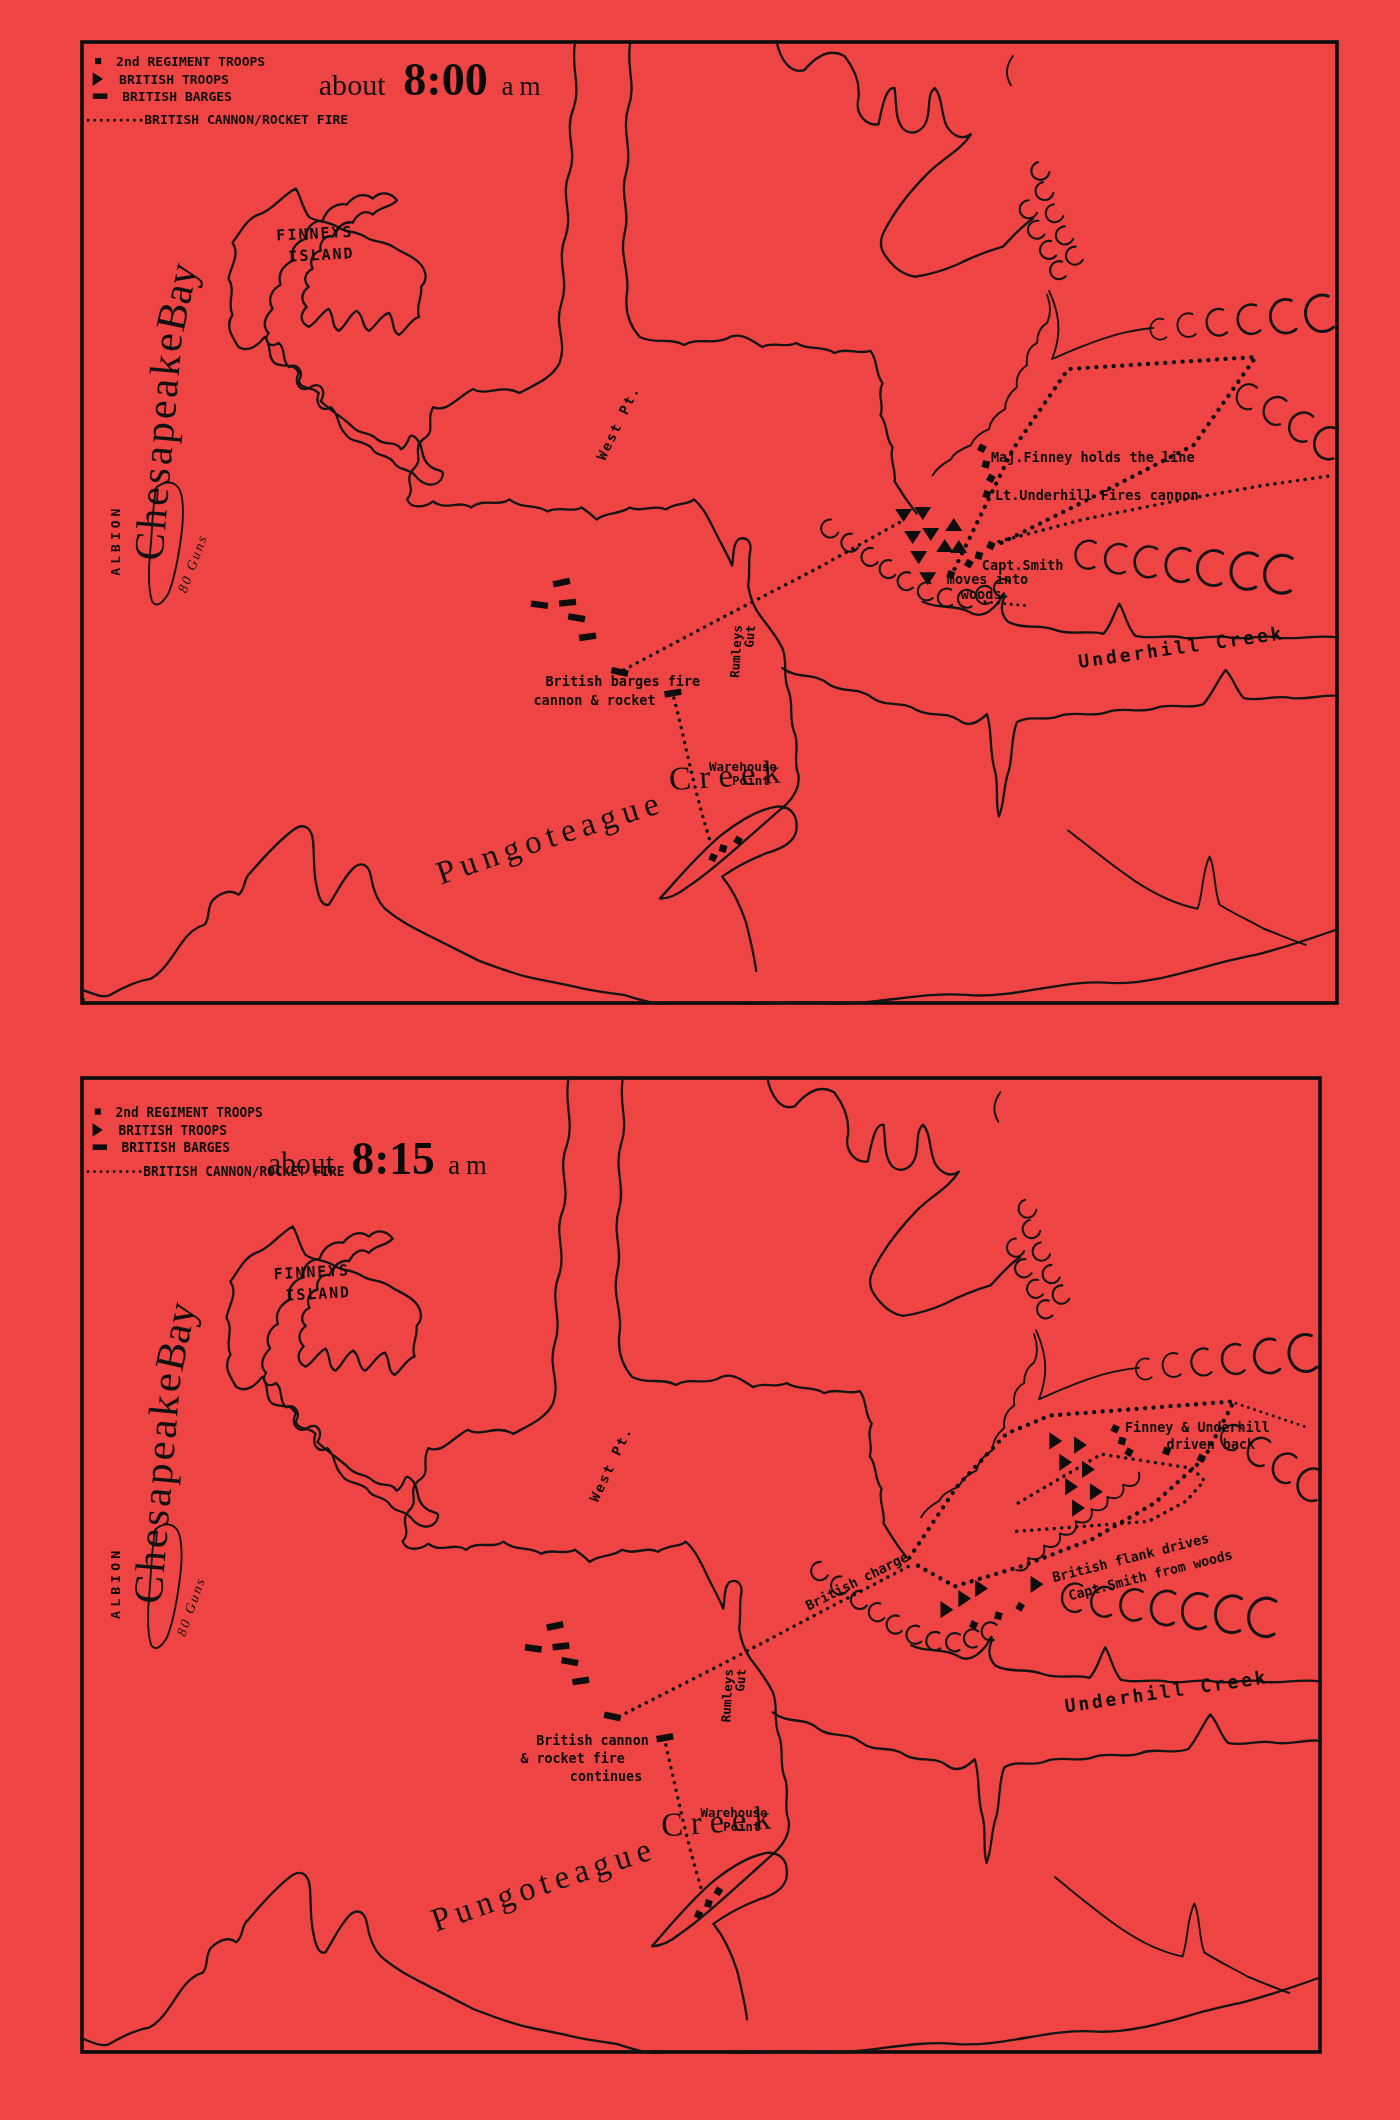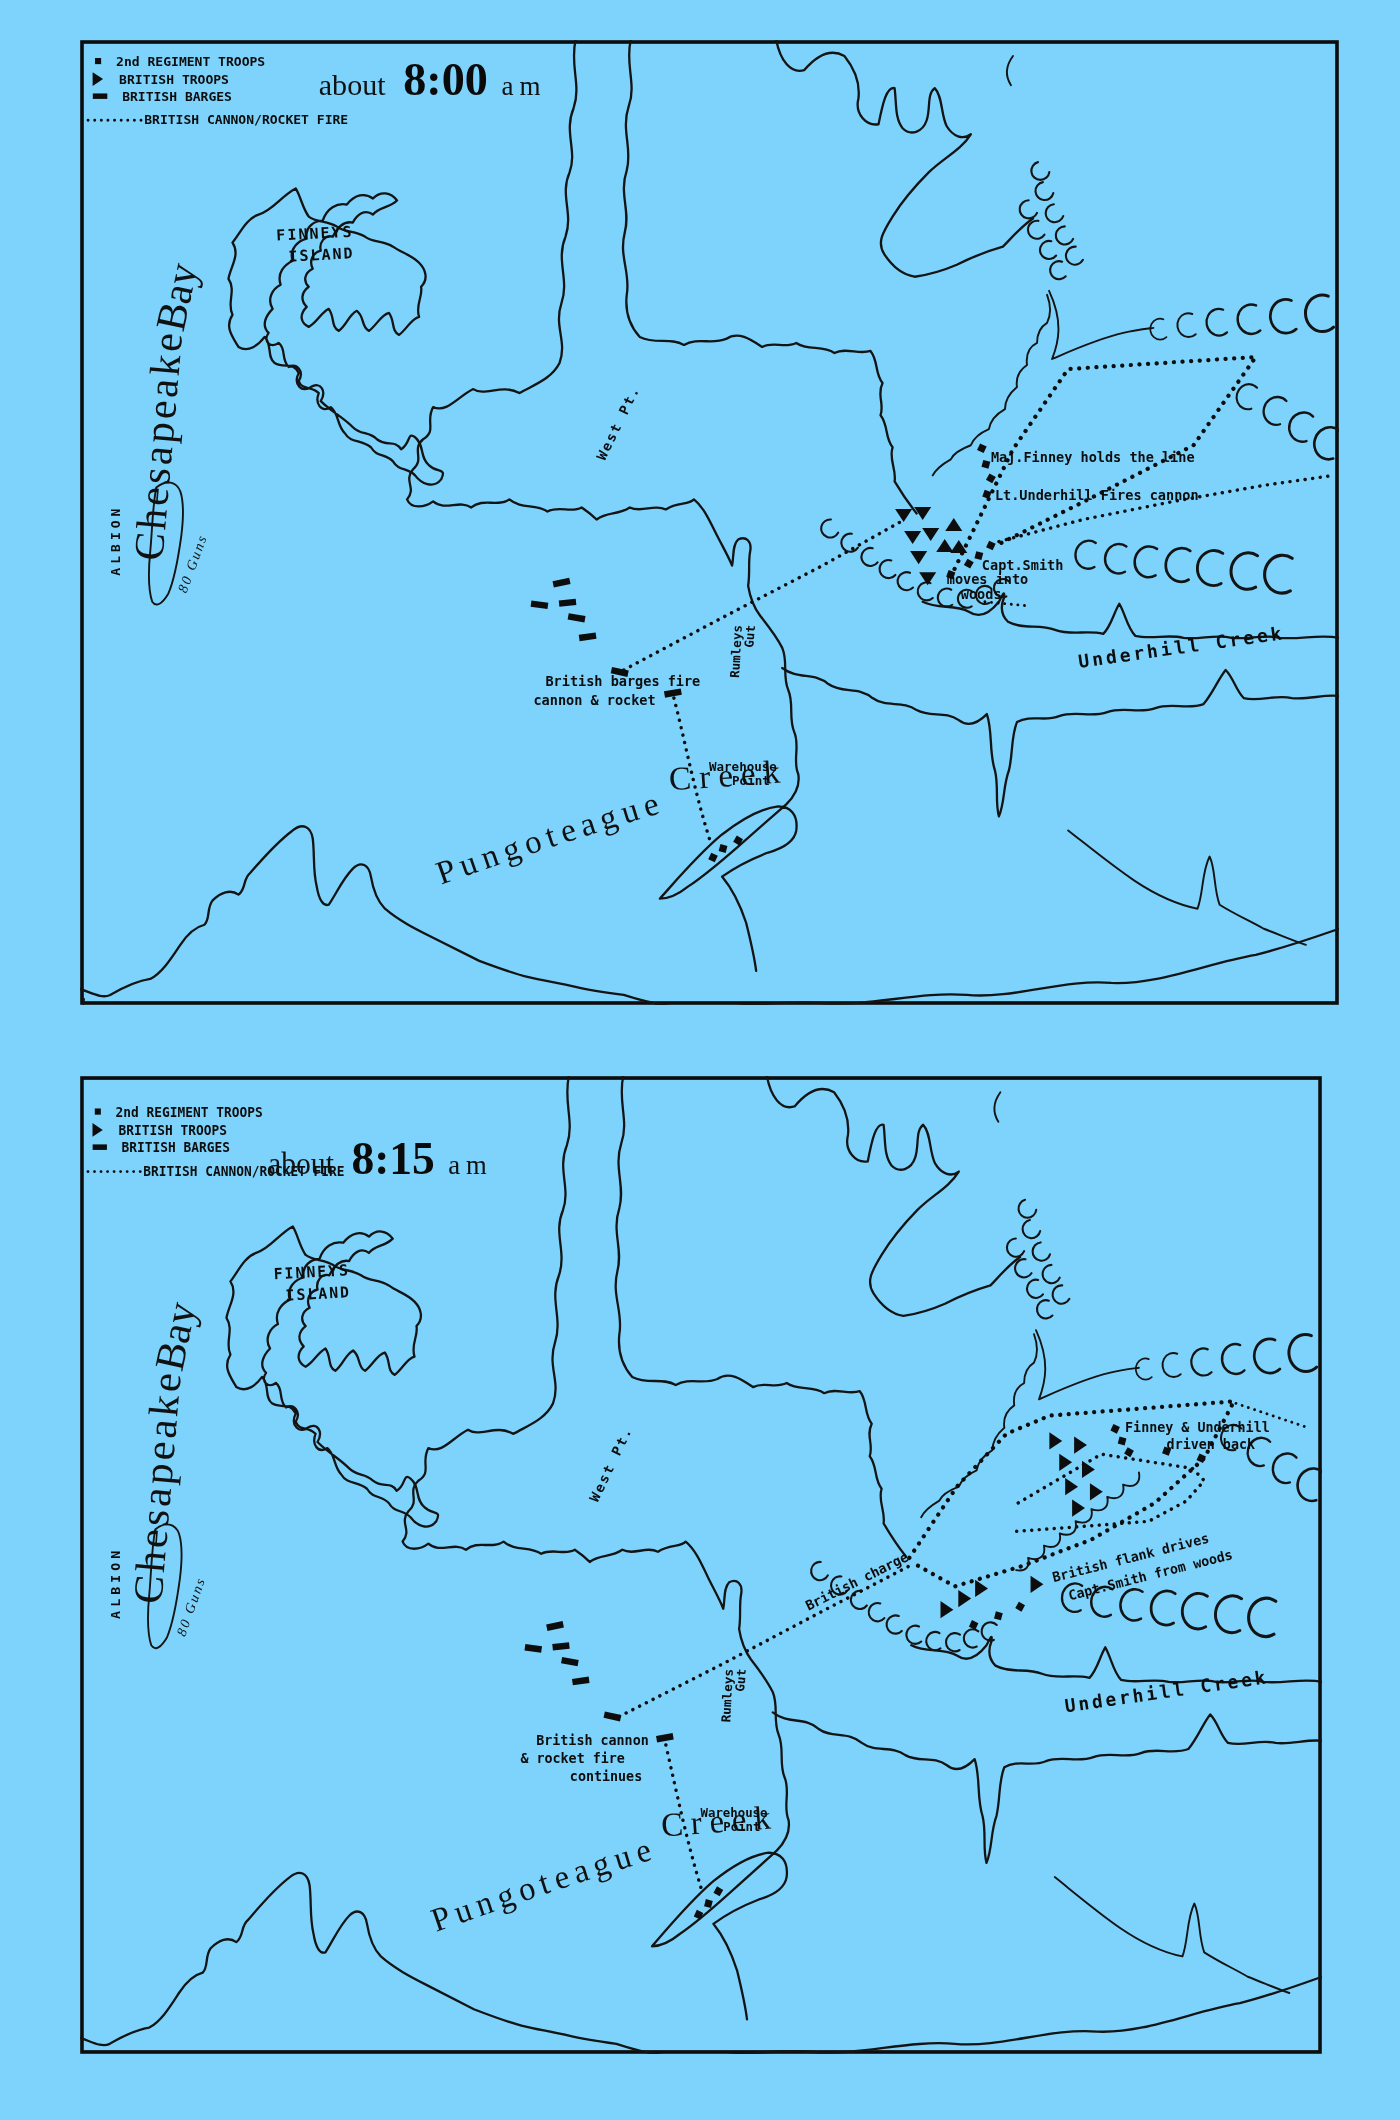--- a/index.html
+++ b/index.html
@@ -1,16 +1,16 @@
 <!DOCTYPE html>
 <html><head>
 <meta charset="utf-8">
 <style>
   html,body{margin:0;padding:0;background:#e8e8e4;}
-  .page{position:relative;width:1400px;height:2120px;background:#7dd3fc;overflow:hidden;
+  .page{position:relative;width:1400px;height:2120px;background:#ef4444;overflow:hidden;
         font-family:"DejaVu Sans Mono",monospace;color:#111;}
   svg{position:absolute;}
   .coast{fill:none;stroke:#141414;stroke-width:2.3;stroke-linecap:round;stroke-linejoin:round;}
   .coast-thin{fill:none;stroke:#141414;stroke-width:1.9;stroke-linecap:round;stroke-linejoin:round;}
   .border-rect{fill:none;stroke:#0d0d0d;stroke-width:3.6;}
   .dots-big{fill:none;stroke:#0d0d0d;stroke-width:4.2;stroke-dasharray:0.1 8.5;stroke-linecap:round;}
   .dots-mid{fill:none;stroke:#0d0d0d;stroke-width:3.4;stroke-dasharray:0.1 7.5;stroke-linecap:round;}
   .dots-small{fill:none;stroke:#0d0d0d;stroke-width:2.8;stroke-dasharray:0.1 6.5;stroke-linecap:round;}
   .ann{font:600 13.5px "DejaVu Sans Mono",monospace;fill:#0d0d0d;}
   .ann-sm{font:600 12.5px "DejaVu Sans Mono",monospace;fill:#0d0d0d;}

